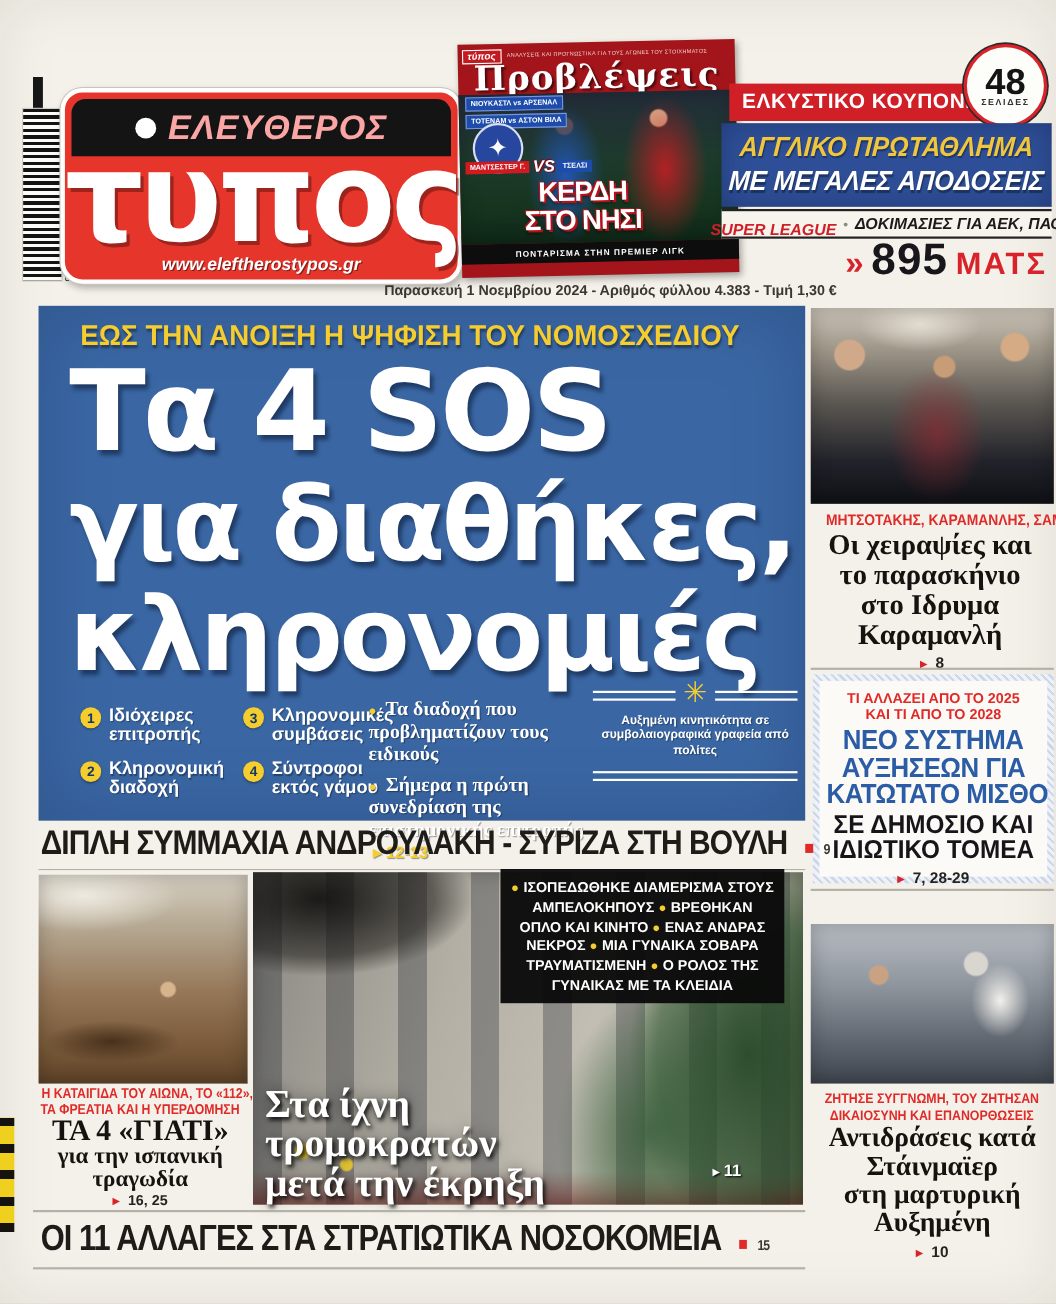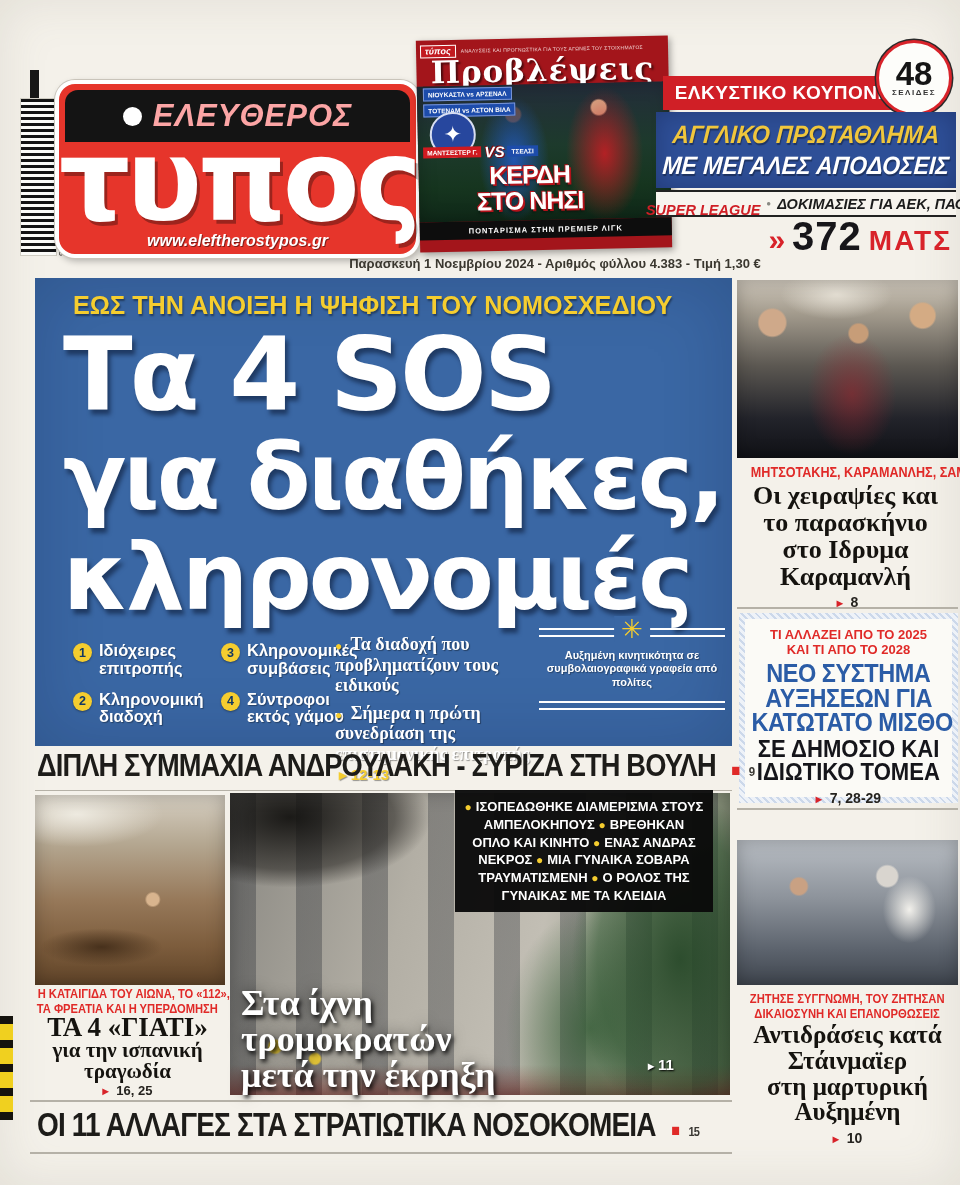--- a/index.html
+++ b/index.html
@@ -248,21 +248,21 @@
     <div class="promo-l1">ΑΓΓΛΙΚΟ ΠΡΩΤΑΘΛΗΜΑ</div>
     <div class="promo-l2">ΜΕ ΜΕΓΑΛΕΣ ΑΠΟΔΟΣΕΙΣ</div>
   </div>
   <div class="abs league-strip">
     <span class="league-name">SUPER LEAGUE</span>
     <span class="league-dot">●</span>
     <span class="league-note">ΔΟΚΙΜΑΣΙΕΣ ΓΙΑ ΑΕΚ, ΠΑΟ</span>
   </div>
   <div class="abs mats">
     <span class="mats-chev">»</span>
-    <span class="mats-num">372</span>
+    <span class="mats-num">895</span>
     <span class="mats-label">ΜΑΤΣ</span>
   </div>
 
   <div class="abs dateline">Παρασκευή 1 Νοεμβρίου 2024 - Αριθμός φύλλου 4.383 - Τιμή 1,30 €</div>
 
   <div class="abs lead-box">
     <div class="lead-kicker">ΕΩΣ ΤΗΝ ΑΝΟΙΞΗ Η ΨΗΦΙΣΗ ΤΟΥ ΝΟΜΟΣΧΕΔΙΟΥ</div>
     <div class="lead-head">
       <div class="lh1">Τα 4 SOS</div>
       <div class="lh2">για διαθήκες,</div>

